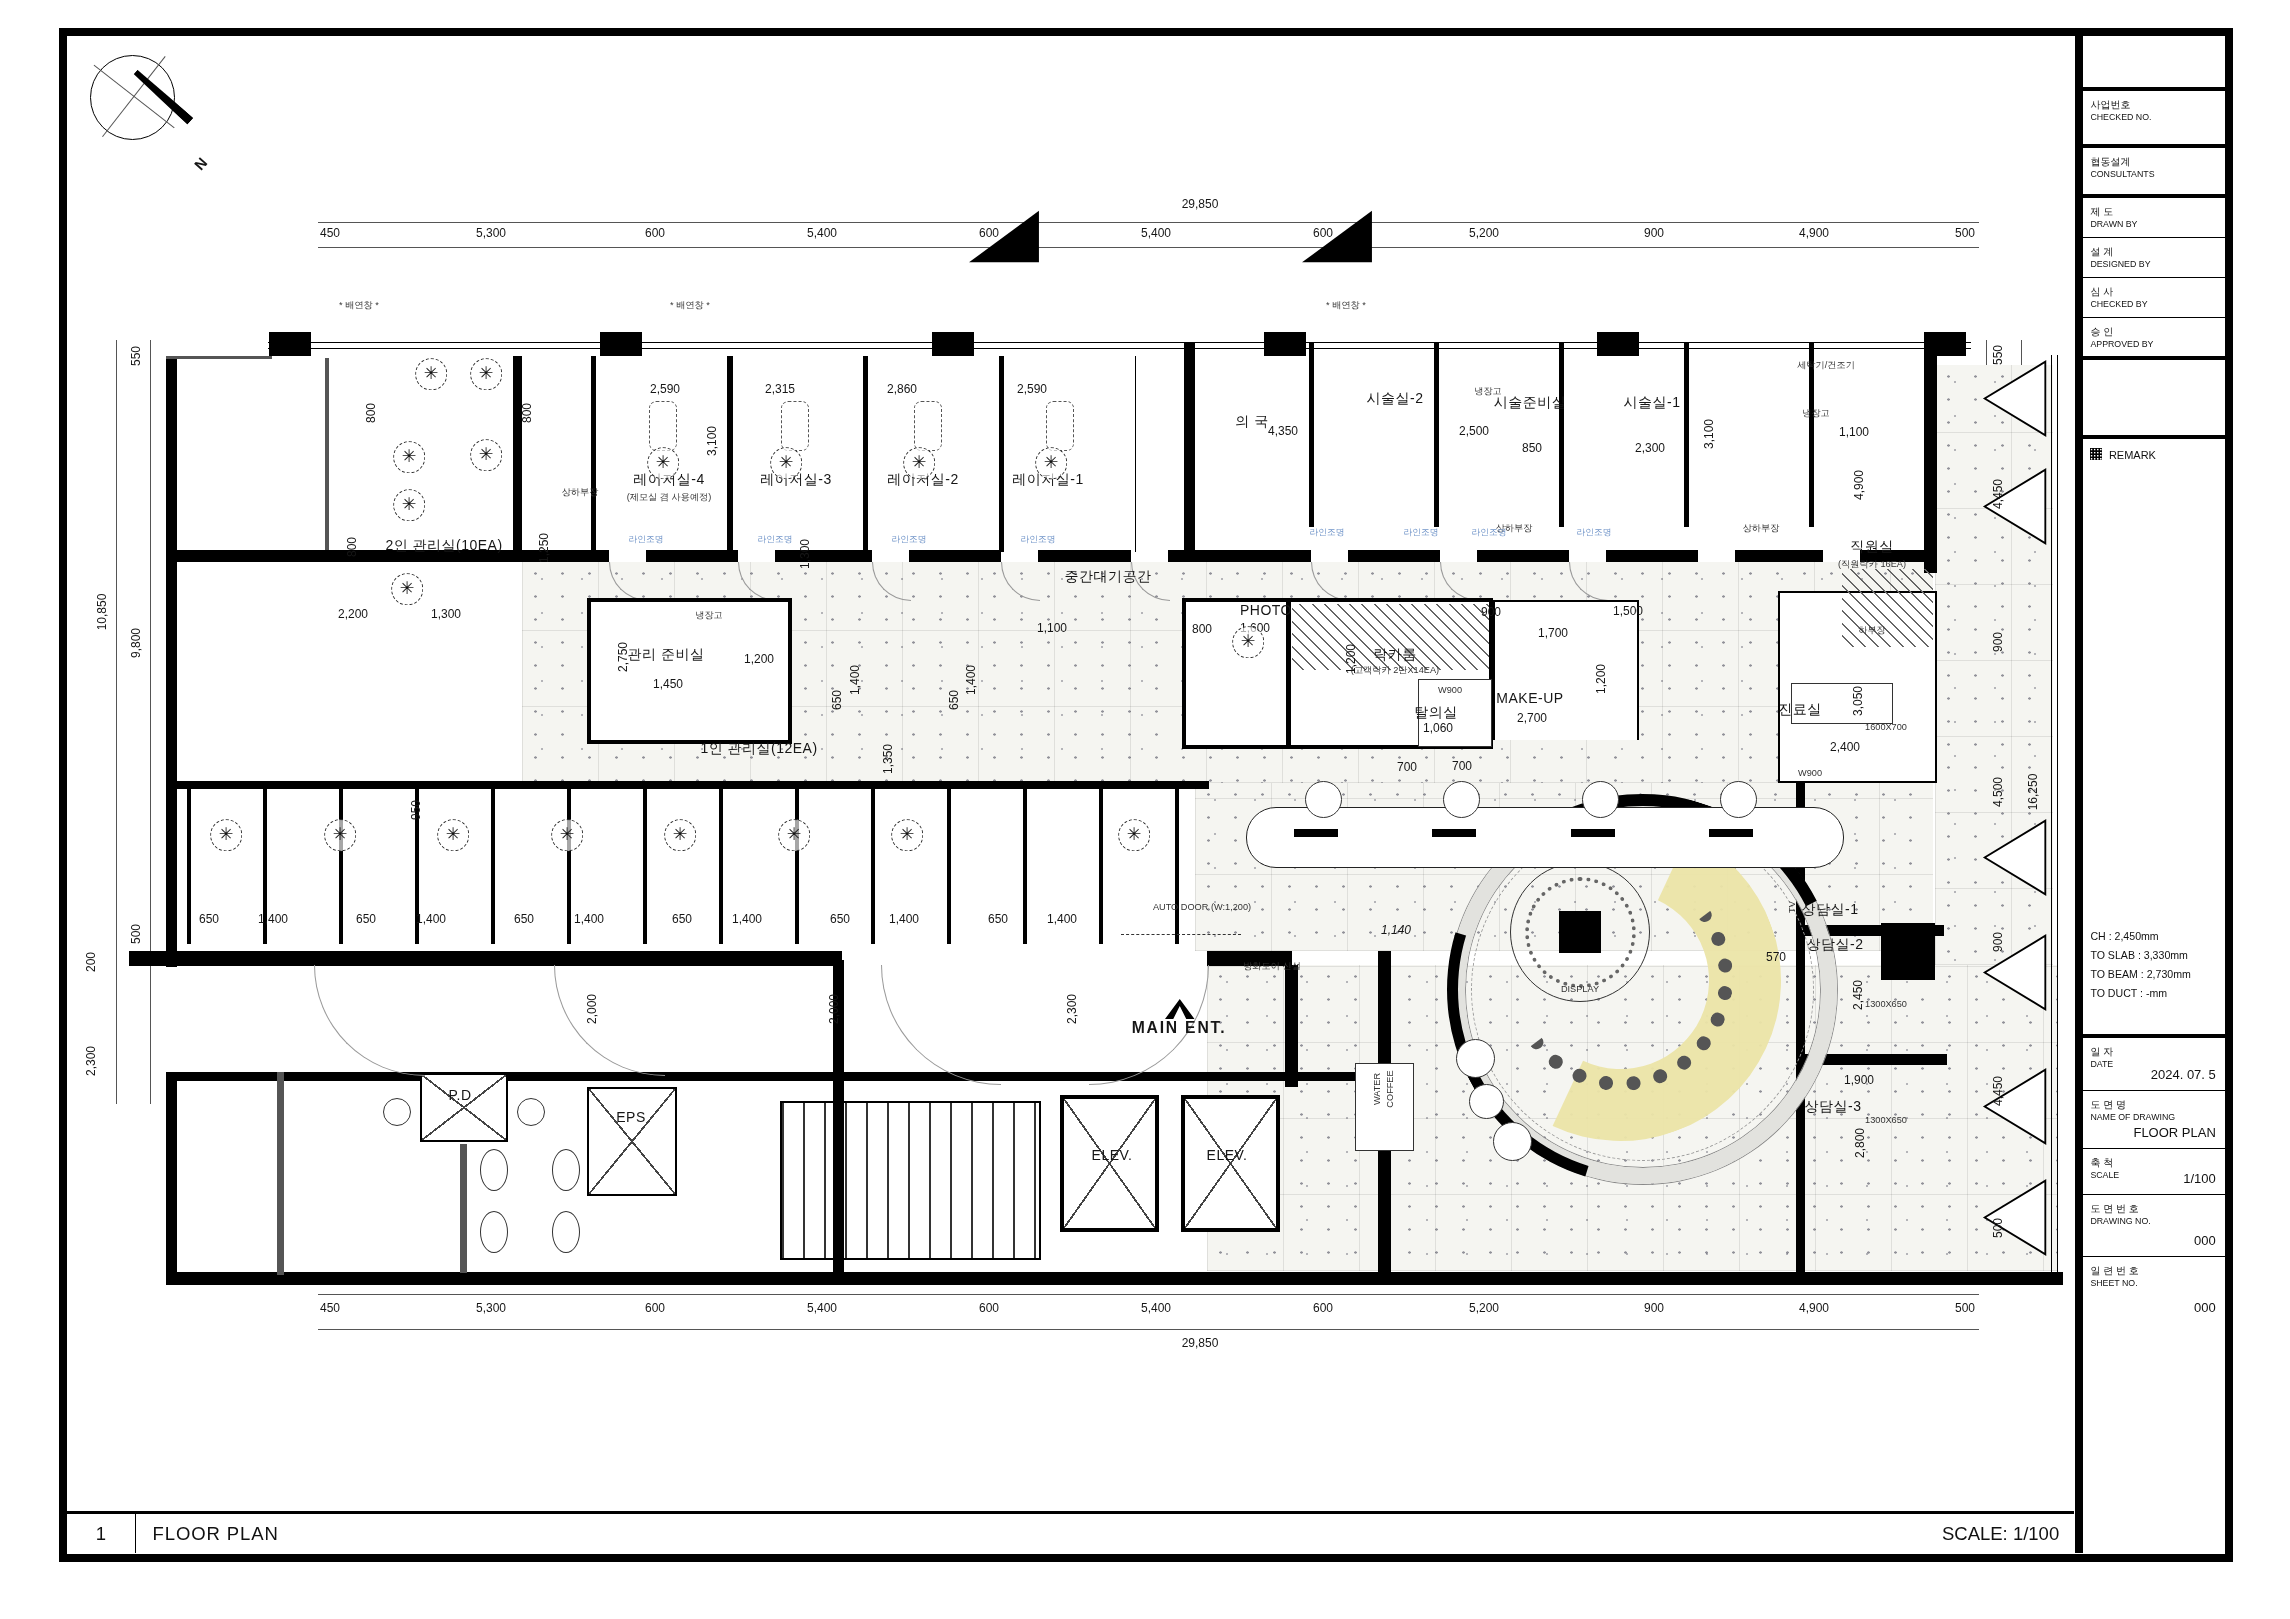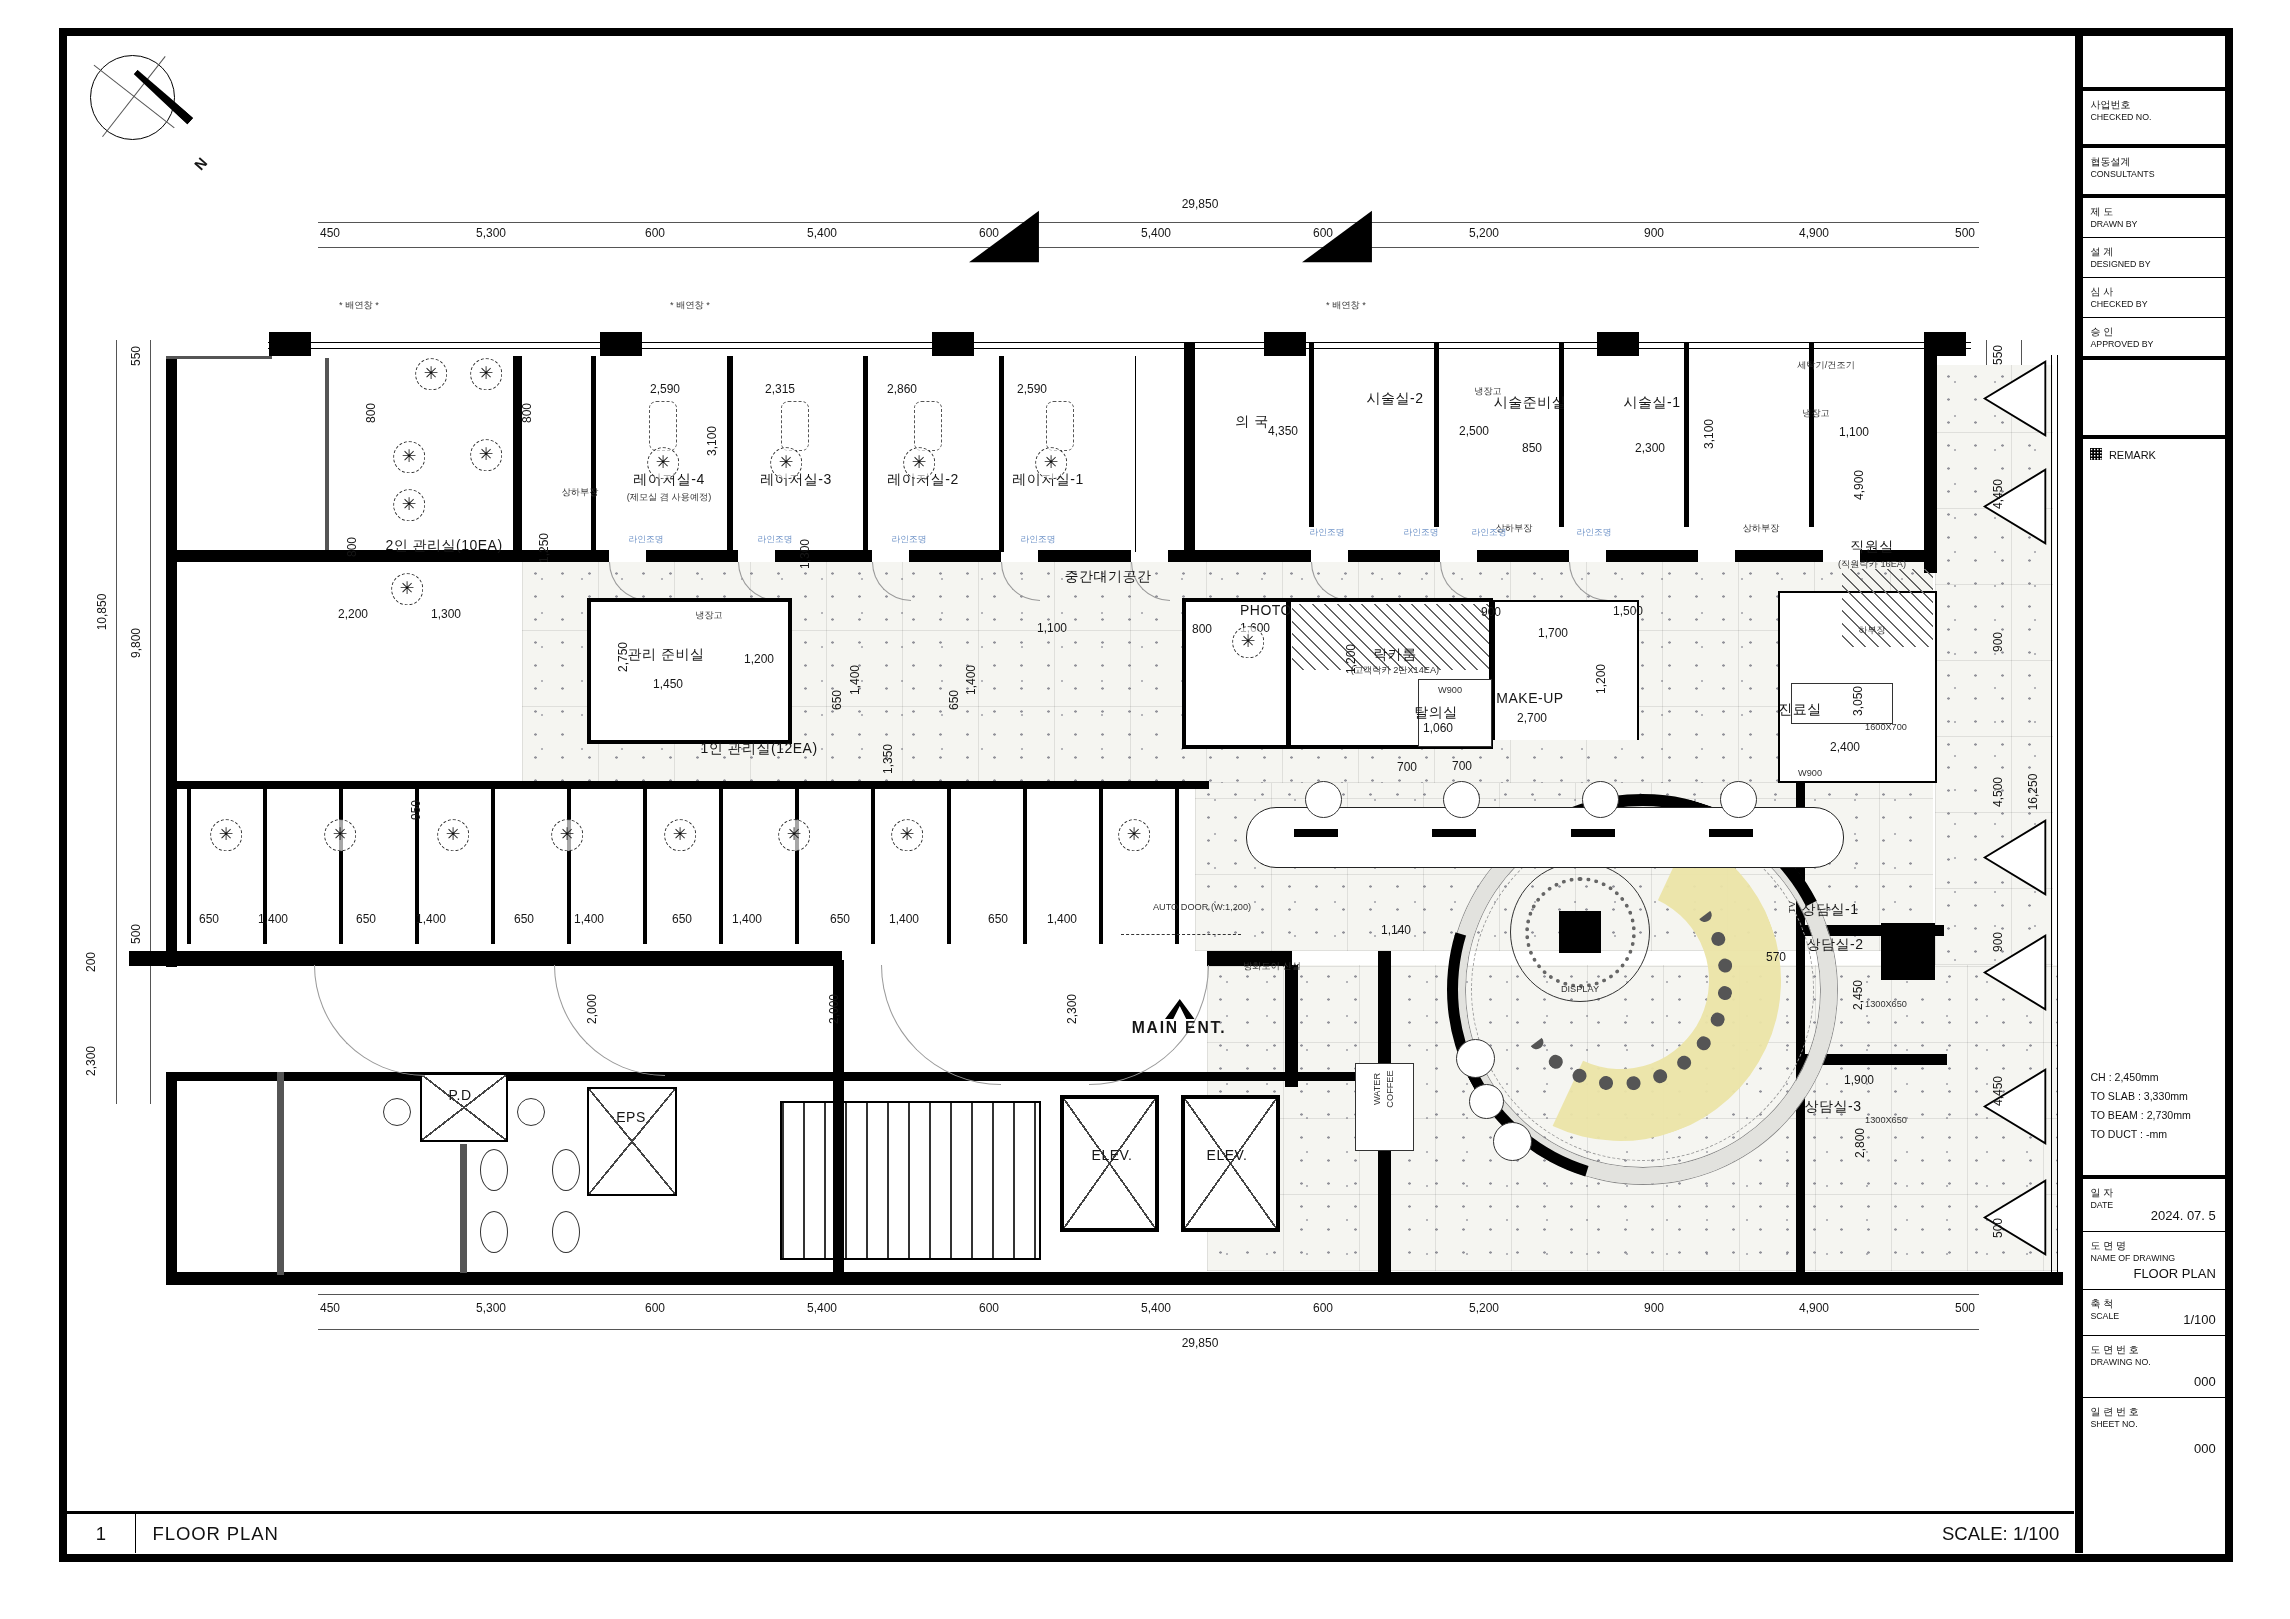--- a/index.html
+++ b/index.html
@@ -369,21 +369,21 @@
       <span class="lb dim" style="left: 1628px; top: 612px;">1,500</span>
       <span class="lb dim" style="left: 1602px; top: 679px; transform: translate(-50%, -50%) rotate(-90deg);">1,200</span>
       <span class="lb dim" style="left: 1407px; top: 768px;">700</span>
       <span class="lb dim" style="left: 1845px; top: 748px;">2,400</span>
       <span class="lb dim" style="left: 1859px; top: 701px; transform: translate(-50%, -50%) rotate(-90deg);">3,050</span>
       <span class="lb dim" style="left: 1859px; top: 995px; transform: translate(-50%, -50%) rotate(-90deg);">2,450</span>
       <span class="lb dim" style="left: 1859px; top: 1081px;">1,900</span>
       <span class="lb dim" style="left: 1861px; top: 1143px; transform: translate(-50%, -50%) rotate(-90deg);">2,800</span>
       <span class="lb dim" style="left: 1776px; top: 958px;">570</span>
       <span class="lb dim" style="left: 1462px; top: 767px;">700</span>
-      <span class="lb dim" style="left: 1396px; top: 931px;">1,140</span>
+      <span class="lb dim" style="left: 1396px; top: 931px; font-style: italic;">1,140</span>
       <span class="lb dim" style="left: 1073px; top: 1009px; transform: translate(-50%, -50%) rotate(-90deg);">2,300</span>
       <span class="lb dim" style="left: 593px; top: 1009px; transform: translate(-50%, -50%) rotate(-90deg);">2,000</span>
       <span class="lb dim" style="left: 835px; top: 1009px; transform: translate(-50%, -50%) rotate(-90deg);">2,000</span>
       <span class="lb dim" style="left: 209px; top: 920px;">650</span>
       <span class="lb dim" style="left: 273px; top: 920px;">1,400</span>
       <span class="lb dim" style="left: 366px; top: 920px;">650</span>
       <span class="lb dim" style="left: 431px; top: 920px;">1,400</span>
       <span class="lb dim" style="left: 524px; top: 920px;">650</span>
       <span class="lb dim" style="left: 589px; top: 920px;">1,400</span>
       <span class="lb dim" style="left: 682px; top: 920px;">650</span>
@@ -433,21 +433,21 @@
     </div>
     <div class="bb-thin" style="height:40px">
       <span class="kr">심  사</span>
       <span class="en">CHECKED BY</span>
     </div>
     <div class="bb-thick" style="height:42px">
       <span class="kr">승  인</span>
       <span class="en">APPROVED BY</span>
     </div>
     <div class="bb-thick" style="height:79px"></div>
-    <div class="bb-thick" style="height:740px;display:flex;flex-direction:column">
+    <div class="bb-thick" style="height:599px;display:flex;flex-direction:column">
       <div style="padding:0">
         <span class="ric"></span><span style="font-size:11px">REMARK</span>
       </div>
       <div class="notes">
         <div>CH : 2,450mm</div>
         <div>TO SLAB : 3,330mm</div>
         <div>TO BEAM : 2,730mm</div>
         <div>TO DUCT : -mm</div>
       </div>
     </div>

